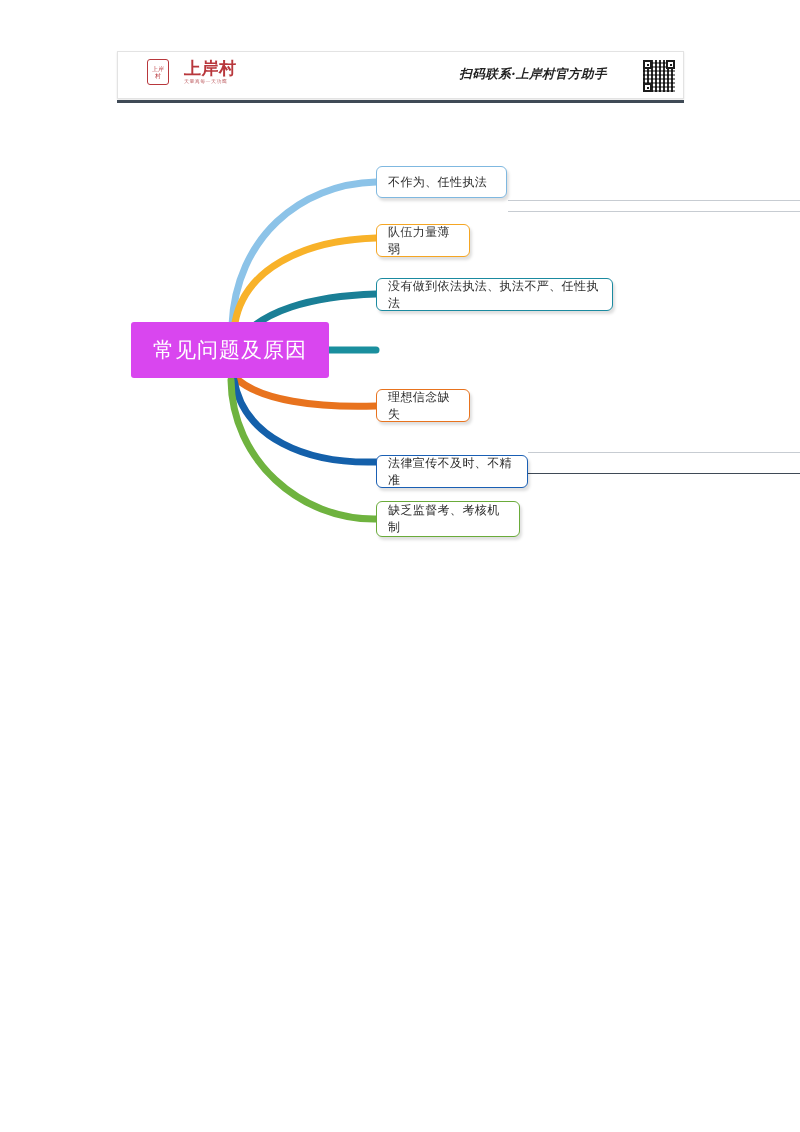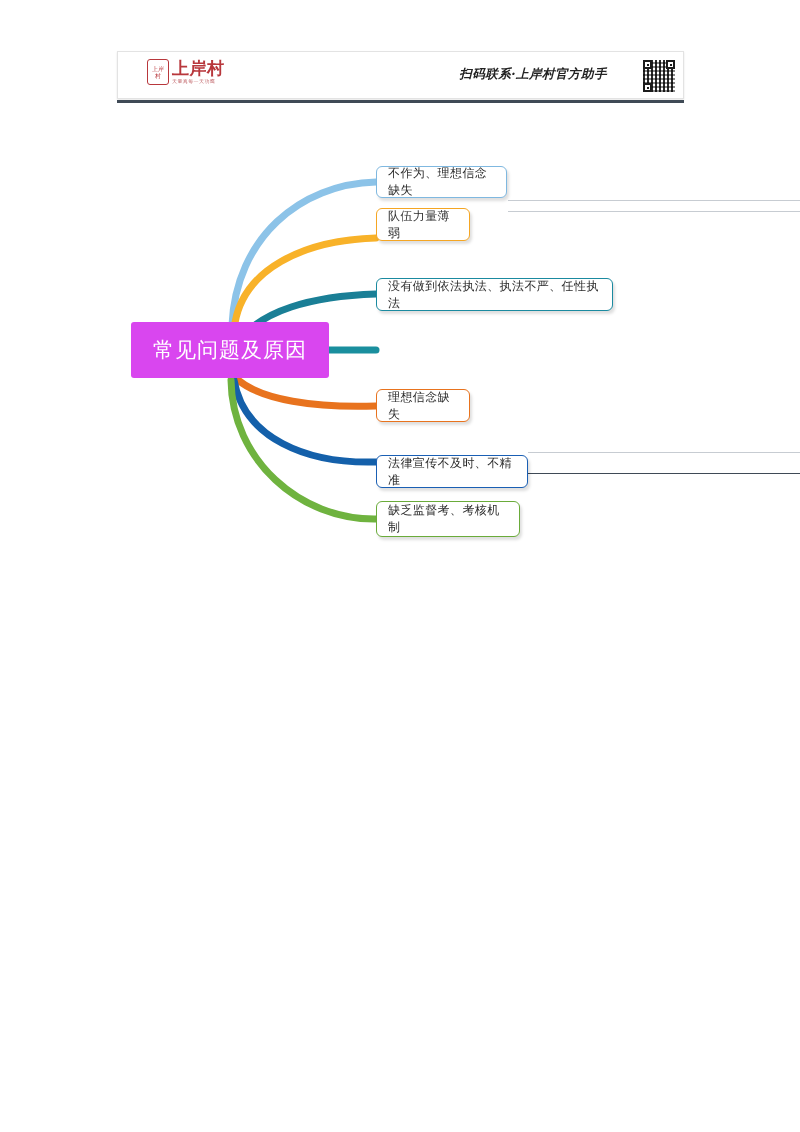--- a/index.html
+++ b/index.html
@@ -34,21 +34,21 @@
     width: 567px;
     height: 3px;
     background: #3f4a56;
   }
   #brand-logo {
     position: absolute;
     left: 11px;
     top: 7px;
     display: flex;
     align-items: center;
-    gap: 3px;
+    gap: 15px;
     padding-left: 18px;
   }
   #brand-seal {
     width: 22px;
     height: 26px;
     border: 1px solid #b8373c;
     border-radius: 3px;
     color: #b8373c;
     font-size: 6px;
     line-height: 7px;
@@ -221,24 +221,24 @@
     <path d="M 234 380 C 244 438 306 464 376 462" fill="none" stroke="#1460aa" stroke-width="7" stroke-linecap="round"></path>
 
     <path d="M 231 380 C 232 460 300 520 376 519" fill="none" stroke="#6fb33f" stroke-width="7" stroke-linecap="round"></path>
   </svg>
 
   <div id="root-node">
     <span>常见问题及原因</span>
   </div>
 
   <div class="topic" style="left:376px; top:166px; width:131px; height:32px; border:1.5px solid #7fb8e0;">
-    <span>不作为、理想信念缺失</span>
-  </div>
-
-  <div class="topic" style="left:376px; top:208px; width:94px; height:33px; border:1.5px solid #f5a623;">
+    <span>不作为、任性执法</span>
+  </div>
+
+  <div class="topic" style="left:376px; top:224px; width:94px; height:33px; border:1.5px solid #f5a623;">
     <span>队伍力量薄弱</span>
   </div>
 
   <div class="topic" style="left:376px; top:278px; width:237px; height:33px; border:1.5px solid #1a8aa0;">
     <span>没有做到依法执法、执法不严、任性执法</span>
   </div>
 
 
   <div class="topic" style="left:376px; top:389px; width:94px; height:33px; border:1.5px solid #e8731e;">
     <span>理想信念缺失</span>

